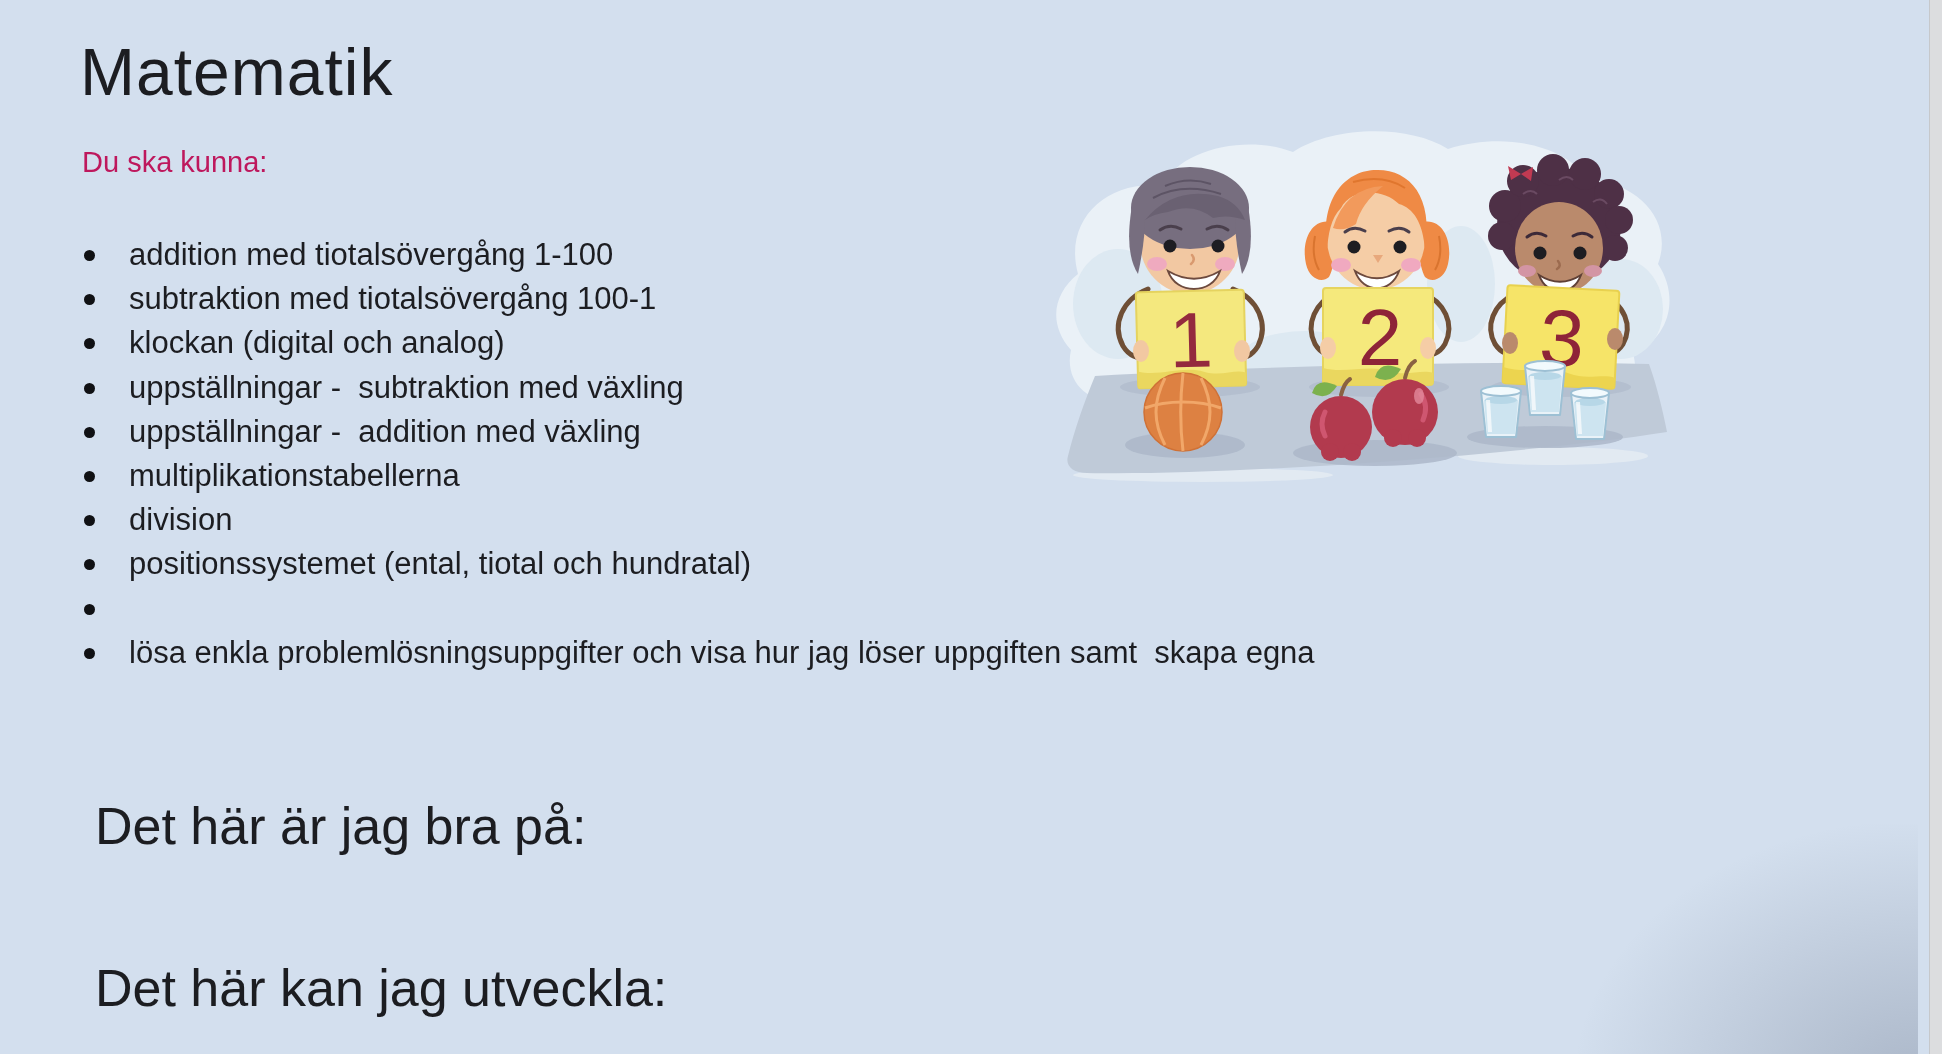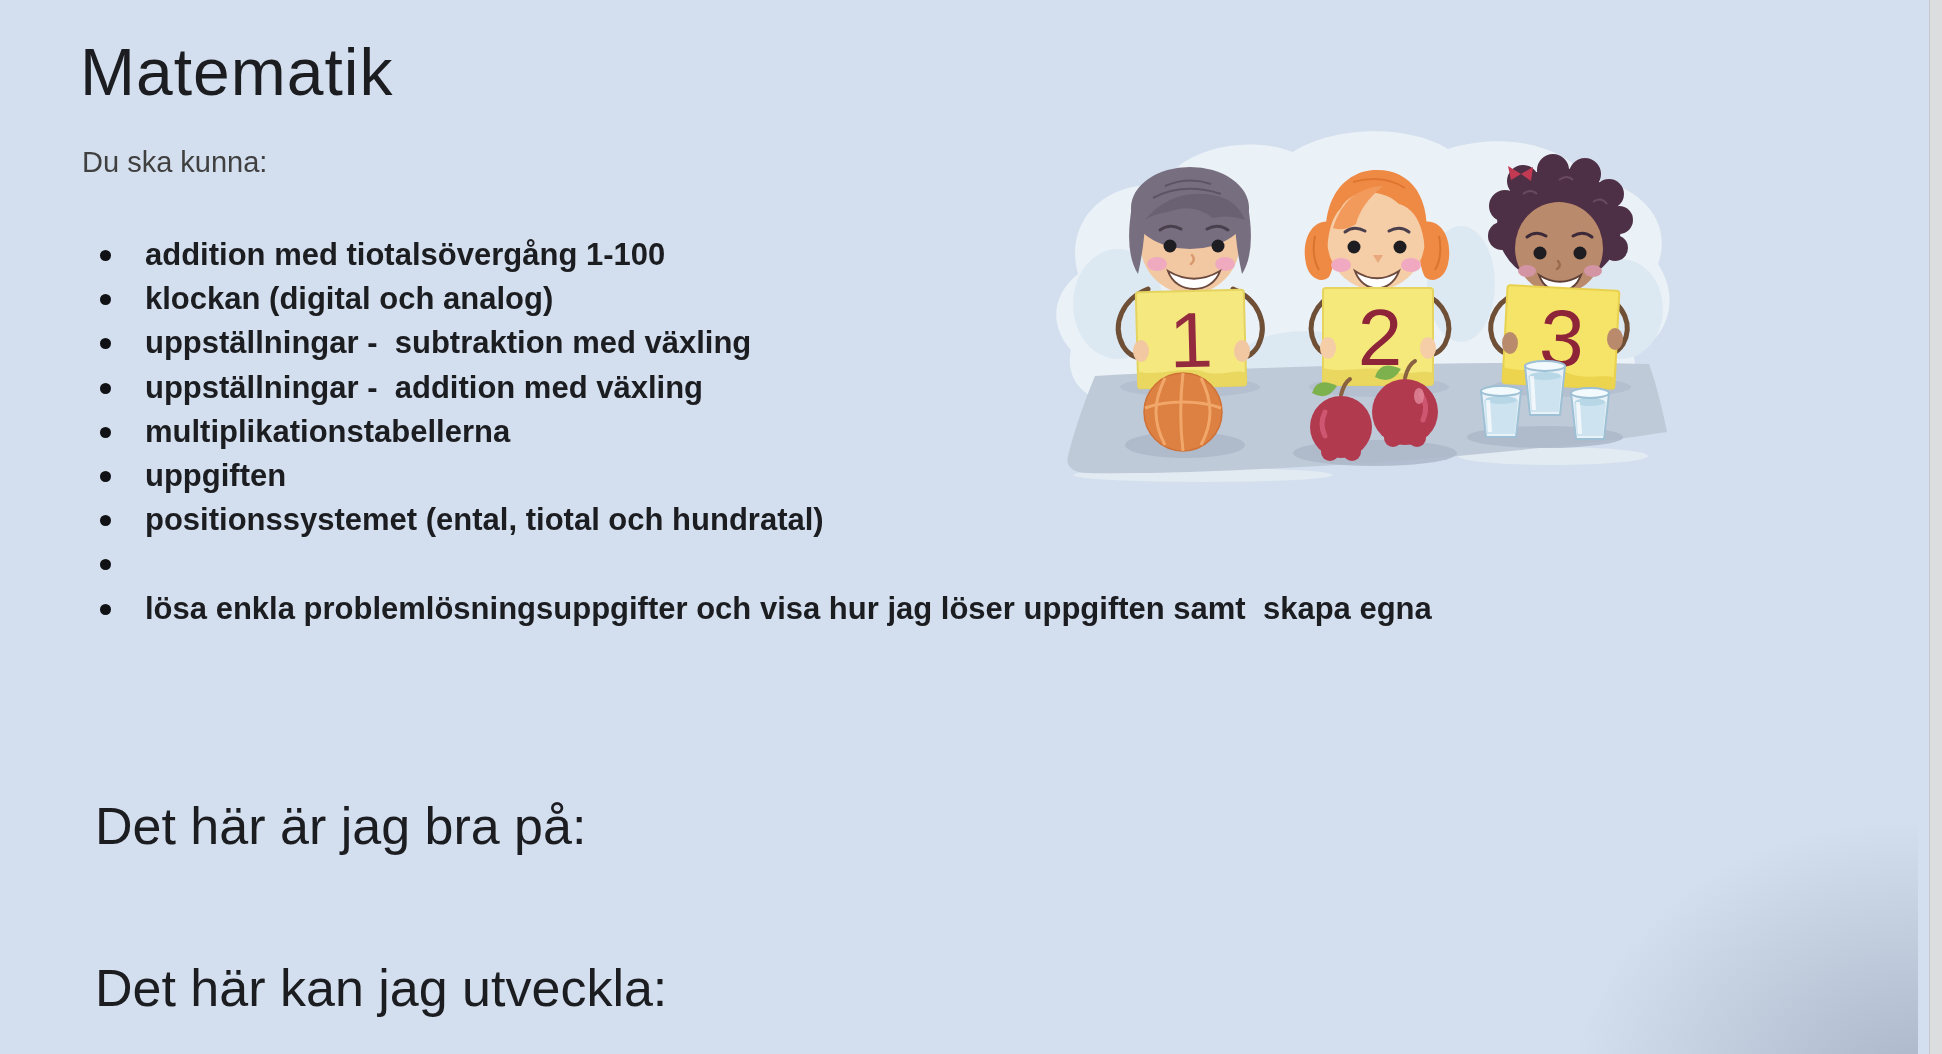--- a/index.html
+++ b/index.html
@@ -21,26 +21,25 @@
     position:absolute;right:12px;bottom:0;width:340px;height:230px;
     background:radial-gradient(ellipse at 100% 115%, rgba(104,116,138,0.38), rgba(104,116,138,0) 72%);
     pointer-events:none;
   }
   .title{
     position:absolute;left:80px;top:34px;
     font-size:66px;font-weight:500;color:#1c1d21;letter-spacing:1px;
   }
   .intro{
     position:absolute;left:82px;top:146px;
-    font-size:29px;color:#404040;
+    font-size:29px;color:#be185d;
   }
   ul.bullets{
-    position:absolute;left:100px;top:233px;margin:0;padding:0;
+    position:absolute;left:84px;top:233px;margin:0;padding:0;
     list-style:none;
-    font-weight:bold;
   }
   ul.bullets li{
     display:flex;align-items:flex-start;
     height:44.2px;font-size:31px;line-height:44.2px;color:#1c1d21;
     white-space:pre;
   }
   ul.bullets .dot{
     flex:0 0 auto;width:11px;height:11px;border-radius:50%;
     background:#101114;margin:17px 34px 0 0;
   }
@@ -58,25 +57,26 @@
 </head>
 <body>
 
 <div class="slide">
 
   <div class="title">Matematik</div>
   <div class="intro">Du ska kunna:</div>
 
   <ul class="bullets">
     <li><span class="dot"></span><span>addition med tiotalsövergång 1-100</span></li>
+    <li><span class="dot"></span><span>subtraktion med tiotalsövergång 100-1</span></li>
     <li><span class="dot"></span><span>klockan (digital och analog)</span></li>
     <li><span class="dot"></span><span>uppställningar -  subtraktion med växling</span></li>
     <li><span class="dot"></span><span>uppställningar -  addition med växling</span></li>
     <li><span class="dot"></span><span>multiplikationstabellerna</span></li>
-    <li><span class="dot"></span><span>uppgiften</span></li>
+    <li><span class="dot"></span><span>division</span></li>
     <li><span class="dot"></span><span>positionssystemet (ental, tiotal och hundratal)</span></li>
     <li><span class="dot"></span></li>
     <li><span class="dot"></span><span>lösa enkla problemlösningsuppgifter och visa hur jag löser uppgiften samt  skapa egna</span></li>
   </ul>
 
   <div class="prompt one">Det här är jag bra på:</div>
   <div class="prompt two">Det här kan jag utveckla:</div>
 
   <div class="illustration">
     <svg width="628" height="358" viewBox="0 0 628 358">

